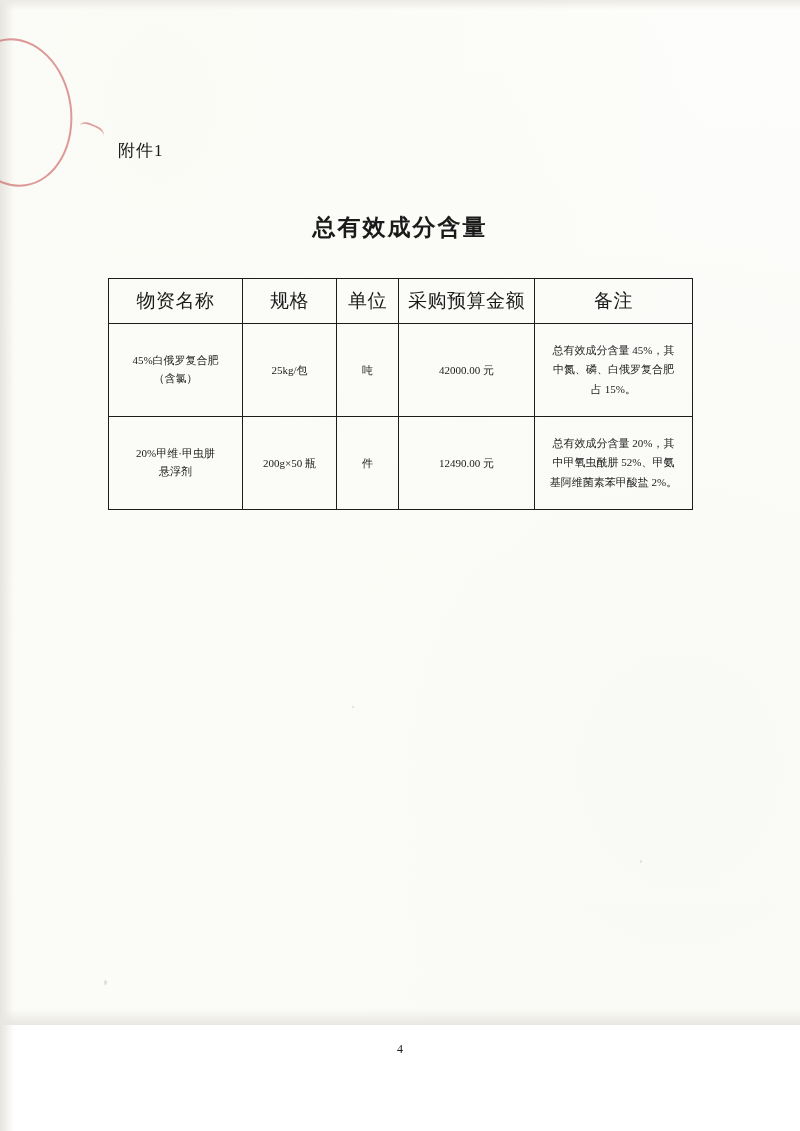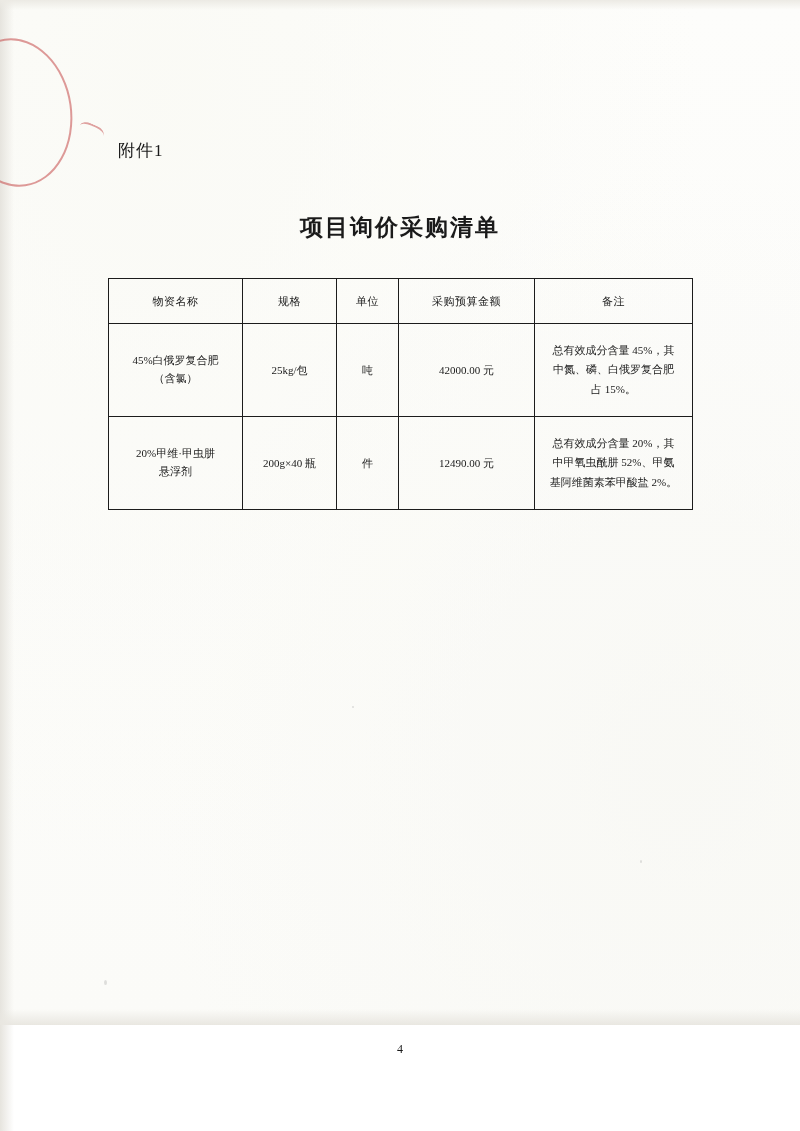--- a/index.html
+++ b/index.html
@@ -105,21 +105,21 @@
   table.purchase-table th,
   table.purchase-table td {
     border: 1px solid #1c1c1c;
     padding: 0;
     vertical-align: middle;
     text-align: center;
   }
   table.purchase-table th {
     height: 44px;
     font-weight: normal;
-    font-size: 11px;
+    font-size: 19px;
     letter-spacing: 0.5px;
   }
   table.purchase-table td {
     font-size: 11px;
   }
 
   .col-name   { width: 134px; }
   .col-spec   { width:  94px; }
   .col-unit   { width:  62px; }
   .col-budget { width: 136px; }
@@ -179,21 +179,21 @@
 
   <div class="stamp-arc"></div>
   <div class="stamp-tick"></div>
 
   <div class="speckle" style="left:104px; top:980px; width:3px; height:5px;"></div>
   <div class="speckle" style="left:352px; top:706px; width:2px; height:2px;"></div>
   <div class="speckle" style="left:640px; top:860px; width:2px; height:3px;"></div>
 
   <div class="attachment-label">附件1</div>
 
-  <div class="doc-title">项目询价采购清单</div>
+  <div class="doc-title">总有效成分含量</div>
 
   <table class="purchase-table">
     <colgroup>
       <col class="col-name">
       <col class="col-spec">
       <col class="col-unit">
       <col class="col-budget">
       <col class="col-remark">
     </colgroup>
     <thead>
@@ -218,21 +218,21 @@
           <span class="nowrap-line">总有效成分含量 45%，其</span>
           <span class="nowrap-line">中氮、磷、白俄罗复合肥</span>
           <span class="nowrap-line">占 15%。</span>
         </td>
       </tr>
       <tr class="row-body">
         <td class="cell-name">
           <span class="nowrap-line">20%甲维·甲虫肼</span>
           <span class="nowrap-line">悬浮剂</span>
         </td>
-        <td class="cell-spec">200g×40 瓶</td>
+        <td class="cell-spec">200g×50 瓶</td>
         <td class="cell-unit">件</td>
         <td class="cell-budget">12490.00 元</td>
         <td class="cell-remark">
           <span class="nowrap-line">总有效成分含量 20%，其</span>
           <span class="nowrap-line">中甲氧虫酰肼 52%、甲氨</span>
           <span class="nowrap-line">基阿维菌素苯甲酸盐 2%。</span>
         </td>
       </tr>
     </tbody>
   </table>

